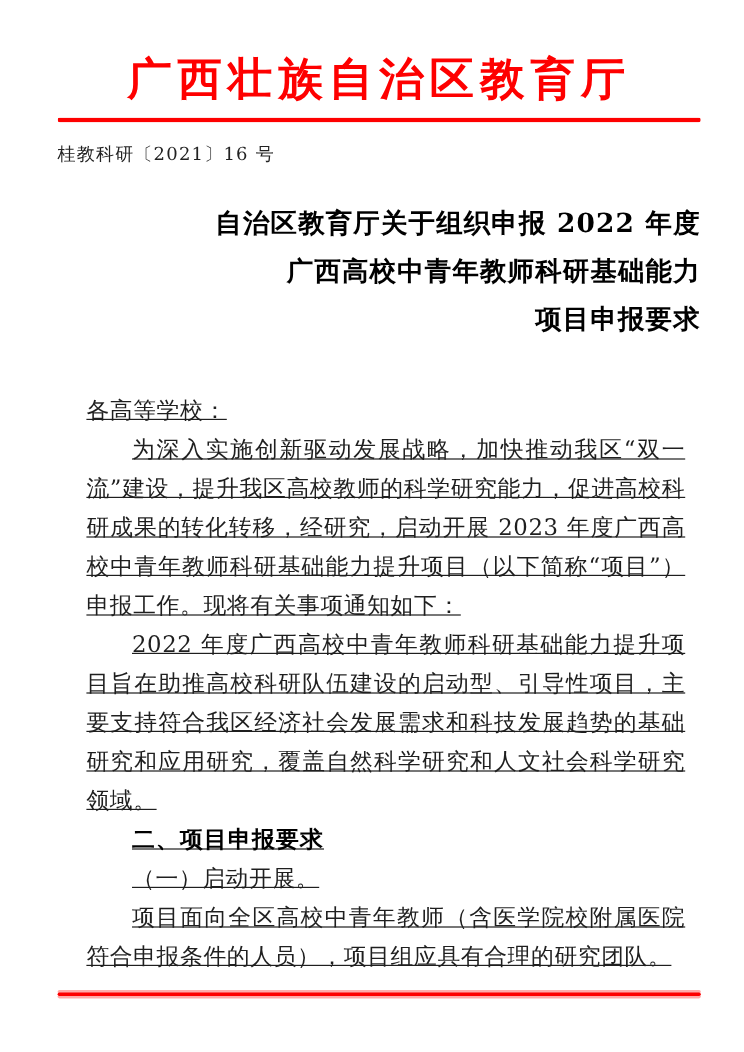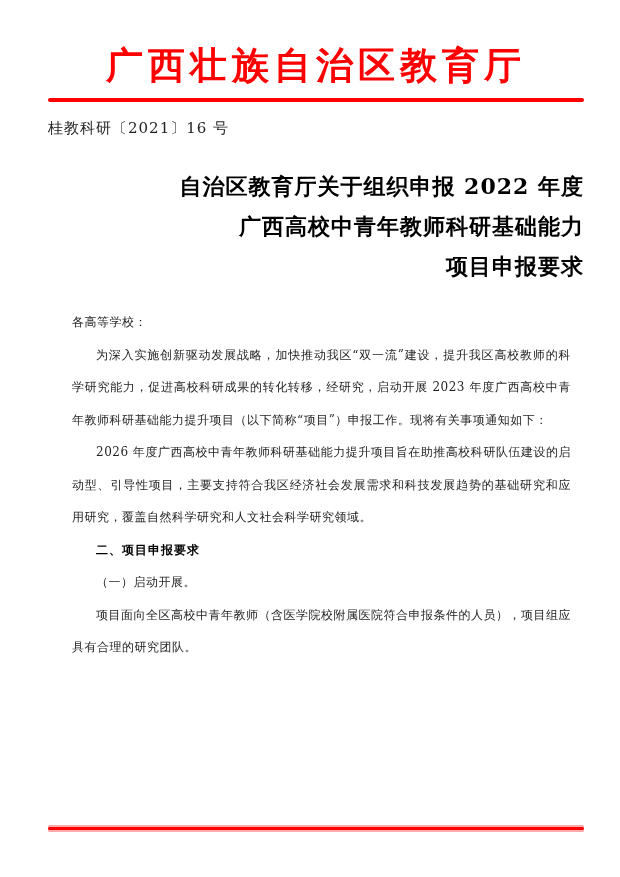--- a/index.html
+++ b/index.html
@@ -45,28 +45,29 @@
   .notice-title {
     margin-top: 28px;
     text-align: right;
     font-weight: bold;
     font-size: 22px;
     line-height: 40px;
     letter-spacing: 1px;
     color: #000000;
   }
   .body-block {
-    margin-top: 20px;
+    margin-top: 40px;
     margin-left: 24px;
     margin-right: 13px;
-    font-size: 12px;
+    font-size: 19px;
     line-height: 32.5px;
     letter-spacing: 0.5px;
     text-align: justify;
     color: #1f1f1f;
+    text-decoration: underline;
   }
   .salutation { text-indent: 0; }
   .para { text-indent: 2em; }
   .para.heading {
     font-family: "DejaVu Sans", "Liberation Sans", sans-serif;
     font-weight: bold;
     letter-spacing: 1px;
     color: #000000;
   }
   .para.sub { }
@@ -94,21 +95,21 @@
   <div class="notice-title">
     <div>自治区教育厅关于组织申报 2022 年度</div>
     <div>广西高校中青年教师科研基础能力</div>
     <div>项目申报要求</div>
   </div>
 
   <div class="body-block">
     <div class="salutation">各高等学校：</div>
     <div>
         <div class="para body">为深入实施创新驱动发展战略，加快推动我区“双一流”建设，提升我区高校教师的科学研究能力，促进高校科研成果的转化转移，经研究，启动开展 2023 年度广西高校中青年教师科研基础能力提升项目（以下简称“项目”）申报工作。现将有关事项通知如下：</div>
-        <div class="para body">2026 年度广西高校中青年教师科研基础能力提升项目旨在助推高校科研队伍建设的启动型、引导性项目，主要支持符合我区经济社会发展需求和科技发展趋势的基础研究和应用研究，覆盖自然科学研究和人文社会科学研究领域。</div>
+        <div class="para body">2022 年度广西高校中青年教师科研基础能力提升项目旨在助推高校科研队伍建设的启动型、引导性项目，主要支持符合我区经济社会发展需求和科技发展趋势的基础研究和应用研究，覆盖自然科学研究和人文社会科学研究领域。</div>
         <div class="para heading">二、项目申报要求</div>
         <div class="para sub">（一）启动开展。</div>
         <div class="para body">项目面向全区高校中青年教师（含医学院校附属医院符合申报条件的人员），项目组应具有合理的研究团队。</div>
       </div>
   </div>
 
   <div class="footer-line"></div>
 
 </div>
 

